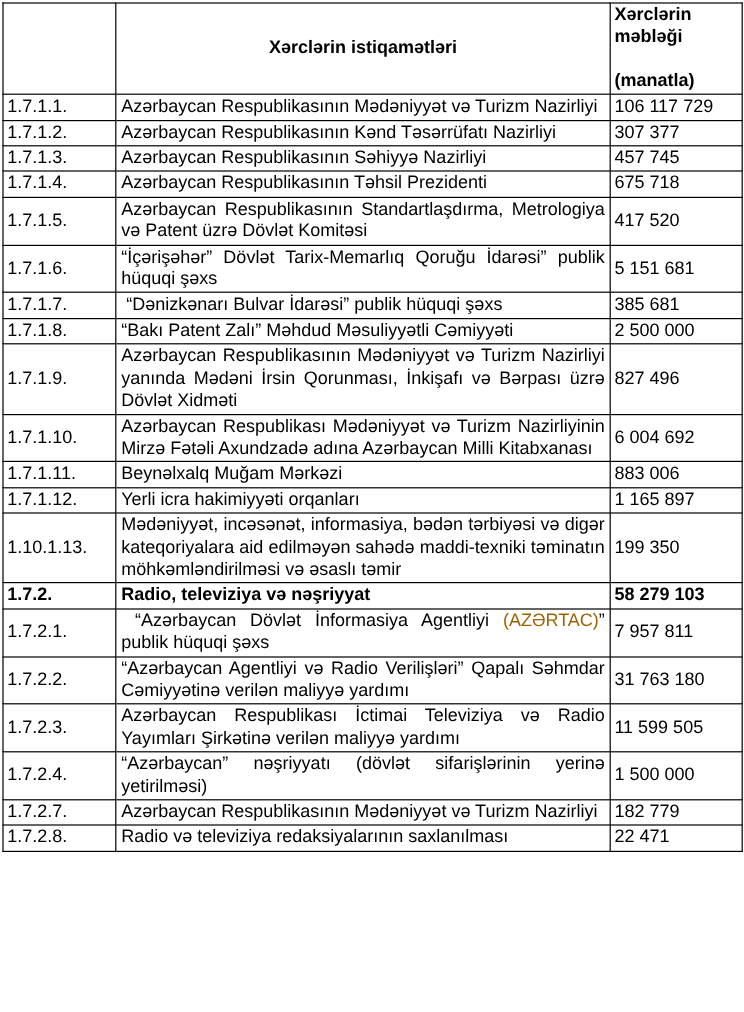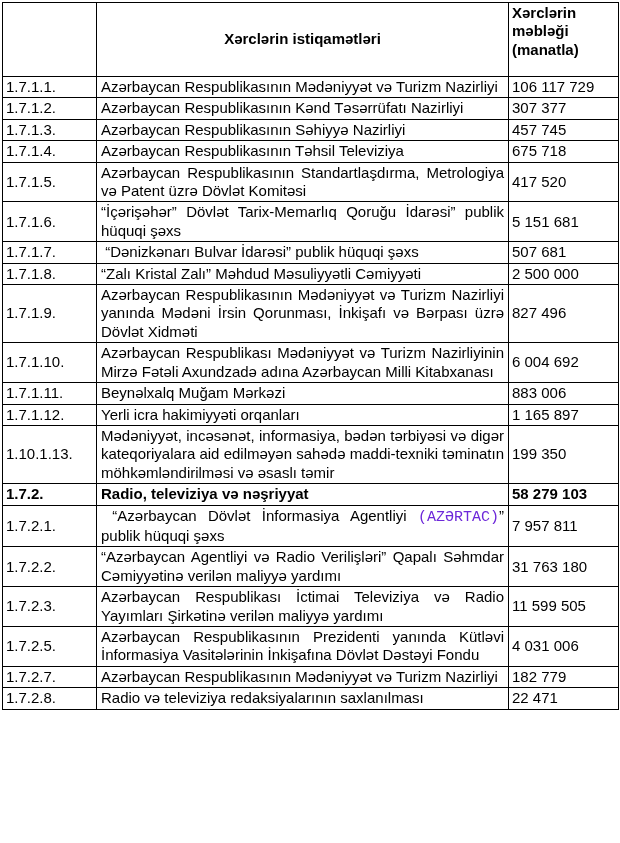--- a/index.html
+++ b/index.html
@@ -30,23 +30,23 @@
   }
   td.desc {
     text-align: justify;
     padding: 1px 4px;
   }
   td.amt { padding-left: 3px; }
   tr.header-row { height: 74px; }
   tr.header-row td { font-weight: bold; }
   td.hdr-dir { vertical-align: middle; text-align: center; }
   td.hdr-amt { vertical-align: top; }
-  .manat-line { }
+  .manat-line { margin-top: 18px; }
   tr.bold-row td { font-weight: bold; }
-  .red-text { color: #6d28d9; font-family: Liberation Mono, monospace; }
+  .red-text { color: #a16207; }
 </style>
 </head>
 <body>
 
 <table class="budget">
   <colgroup>
     <col class="c-num">
     <col class="c-desc">
     <col class="c-amt">
   </colgroup>
@@ -70,41 +70,41 @@
       <td class="desc">Azərbaycan Respublikasının Kənd Təsərrüfatı Nazirliyi</td>
       <td class="amt">307 377</td>
     </tr>
     <tr>
       <td class="num">1.7.1.3.</td>
       <td class="desc">Azərbaycan Respublikasının Səhiyyə Nazirliyi</td>
       <td class="amt">457 745</td>
     </tr>
     <tr>
       <td class="num">1.7.1.4.</td>
-      <td class="desc">Azərbaycan Respublikasının Təhsil Televiziya</td>
+      <td class="desc">Azərbaycan Respublikasının Təhsil Prezidenti</td>
       <td class="amt">675 718</td>
     </tr>
     <tr>
       <td class="num">1.7.1.5.</td>
       <td class="desc">Azərbaycan Respublikasının Standartlaşdırma, Metrologiya və Patent üzrə Dövlət Komitəsi</td>
       <td class="amt">417 520</td>
     </tr>
     <tr>
       <td class="num">1.7.1.6.</td>
       <td class="desc">“İçərişəhər” Dövlət Tarix-Memarlıq Qoruğu İdarəsi” publik hüquqi şəxs</td>
       <td class="amt">5 151 681</td>
     </tr>
     <tr>
       <td class="num">1.7.1.7.</td>
       <td class="desc">&nbsp;“Dənizkənarı Bulvar İdarəsi” publik hüquqi şəxs</td>
-      <td class="amt">507 681</td>
+      <td class="amt">385 681</td>
     </tr>
     <tr>
       <td class="num">1.7.1.8.</td>
-      <td class="desc">“Zalı Kristal Zalı” Məhdud Məsuliyyətli Cəmiyyəti</td>
+      <td class="desc">“Bakı Patent Zalı” Məhdud Məsuliyyətli Cəmiyyəti</td>
       <td class="amt">2 500 000</td>
     </tr>
     <tr>
       <td class="num">1.7.1.9.</td>
       <td class="desc">Azərbaycan Respublikasının Mədəniyyət və Turizm Nazirliyi yanında Mədəni İrsin Qorunması, İnkişafı və Bərpası üzrə Dövlət Xidməti</td>
       <td class="amt">827 496</td>
     </tr>
     <tr>
       <td class="num">1.7.1.10.</td>
       <td class="desc">Azərbaycan Respublikası Mədəniyyət və Turizm Nazirliyinin Mirzə Fətəli Axundzadə adına Azərbaycan Milli Kitabxanası</td>
@@ -139,23 +139,23 @@
       <td class="num">1.7.2.2.</td>
       <td class="desc">“Azərbaycan Agentliyi və Radio Verilişləri” Qapalı Səhmdar Cəmiyyətinə verilən maliyyə yardımı</td>
       <td class="amt">31 763 180</td>
     </tr>
     <tr>
       <td class="num">1.7.2.3.</td>
       <td class="desc">Azərbaycan Respublikası İctimai Televiziya və Radio Yayımları Şirkətinə verilən maliyyə yardımı</td>
       <td class="amt">11 599 505</td>
     </tr>
     <tr>
-      <td class="num">1.7.2.5.</td>
-      <td class="desc">Azərbaycan Respublikasının Prezidenti yanında Kütləvi İnformasiya Vasitələrinin İnkişafına Dövlət Dəstəyi Fondu</td>
-      <td class="amt">4 031 006</td>
+      <td class="num">1.7.2.4.</td>
+      <td class="desc">“Azərbaycan” nəşriyyatı (dövlət sifarişlərinin yerinə yetirilməsi)</td>
+      <td class="amt">1 500 000</td>
     </tr>
     <tr>
       <td class="num">1.7.2.7.</td>
       <td class="desc">Azərbaycan Respublikasının Mədəniyyət və Turizm Nazirliyi</td>
       <td class="amt">182 779</td>
     </tr>
     <tr>
       <td class="num">1.7.2.8.</td>
       <td class="desc">Radio və televiziya redaksiyalarının saxlanılması</td>
       <td class="amt">22 471</td>

